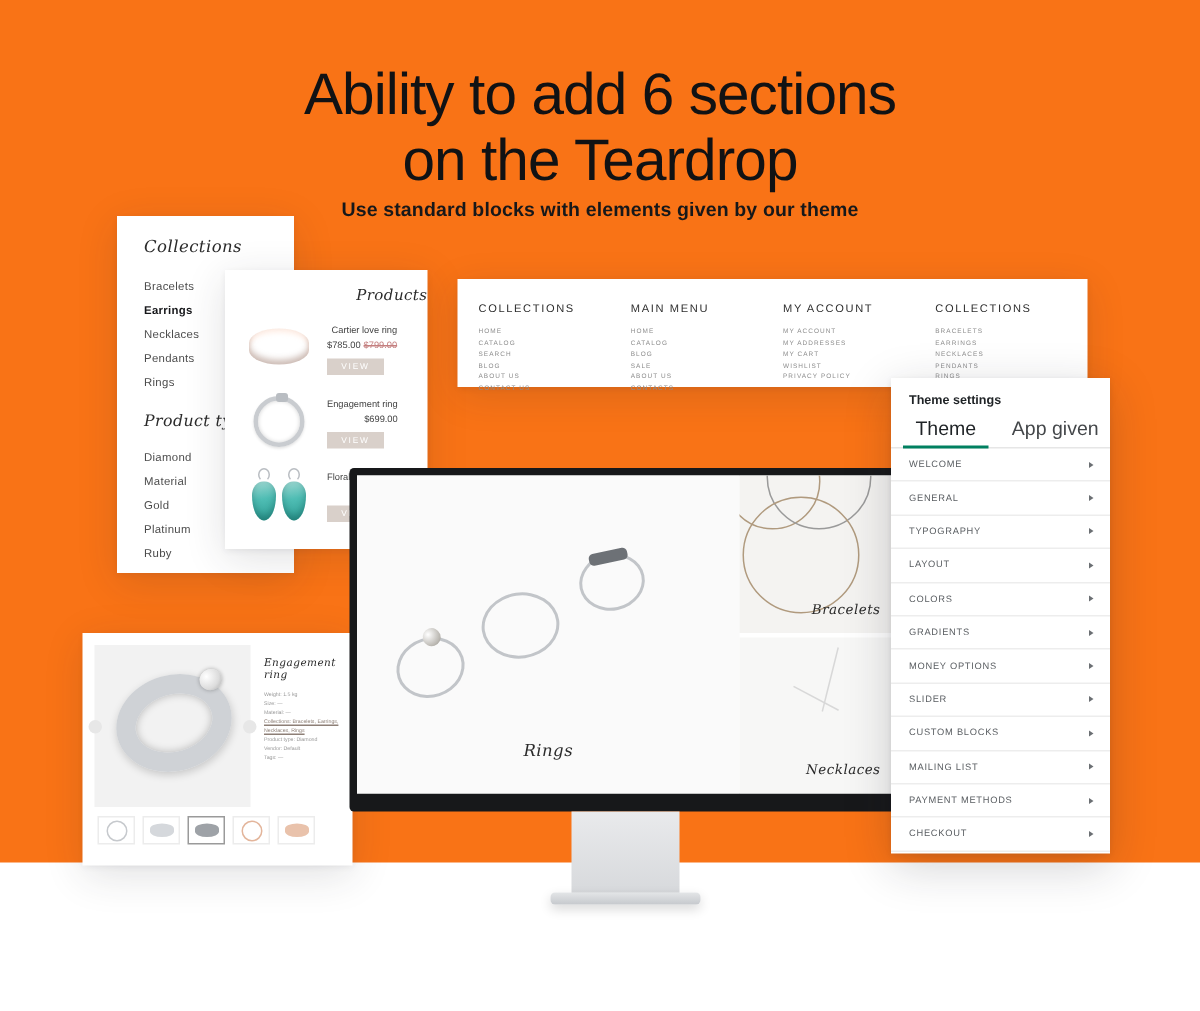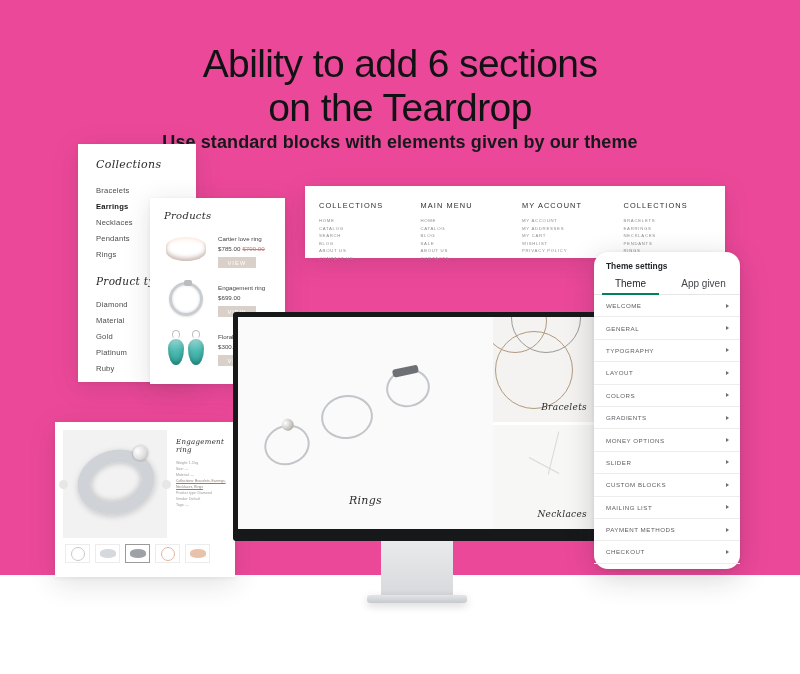--- a/index.html
+++ b/index.html
@@ -2,32 +2,32 @@
 <html><head>
 <meta charset="utf-8">
 <style>
   * { box-sizing: border-box; margin: 0; padding: 0; }
   html, body {
     width: 800px; height: 674px;
     background: #ffffff;
     font-family: "Liberation Sans", sans-serif;
     overflow: hidden;
   }
-  .stage { position: relative; width: 800px; height: 575px; background:#ec4899; }
+  .stage { position: relative; width: 800px; height: 575px; background:#f97316; }
 
   
   .headline {
     position: absolute; left: 0; top: 42px; width: 800px;
     text-align: center;
     font-size: 39px; line-height: 44px; font-weight: 400;
     letter-spacing: -0.6px; color: #111214;
   }
   .subhead {
     position: absolute; left: 0; top: 132px; width: 800px;
-    text-align: center; font-size: 18px; font-weight: 700;
+    text-align: center; font-size: 13px; font-weight: 700;
     color: #17181a; letter-spacing: 0.1px;
   }
 
   
   .card {
     position: absolute; background: #fff;
     box-shadow: 0 6px 26px rgba(40,40,50,0.14), 0 1px 4px rgba(40,40,50,0.07);
   }
   .script {
     font-family: "DejaVu Serif", serif;
@@ -40,21 +40,21 @@
   #collections-card .c-pad { padding: 14px 0 0 18px; }
   .c-title { font-size: 11px; margin-bottom: 11px; }
   .c-list { list-style: none; }
   .c-list li {
     font-size: 7.6px; color: #4c4c4c; padding: 3.6px 0; letter-spacing: .2px;
   }
   .c-list li.active { font-weight: 700; color: #16171a; }
   .c-title2 { font-size: 10.5px; margin: 12px 0 9px; }
 
   
-  #products-card { left: 150px; top: 198px; width: 135px; height: 186px; }
+  #products-card { left: 150px; top: 180px; width: 135px; height: 186px; text-align: right; }
   .p-title { font-size: 10px; margin: 12px 0 8px 14px; }
   .p-row { display: flex; gap: 8px; padding: 0 8px 7px 12px; }
   .p-thumb { width: 48px; height: 42px; flex: 0 0 48px; position: relative; }
   .p-info { padding-top: 5px; }
   .p-name { font-size: 6.2px; color: #434343; line-height: 9px; }
   .p-price { font-size: 6.2px; color: #434343; margin-top: 2px; }
   .p-old { text-decoration: line-through; color: #c47f7f; margin-left: 2px; }
   .p-view {
     margin-top: 5px; width: 38px; height: 11px; background: #d9d0ca;
     color: #fff; font-size: 5.6px; letter-spacing: 1.2px;
@@ -172,27 +172,27 @@
   }
   .d-th.active { border: 1px solid #9a9a9a; }
   .th-o { width:14px; height:14px; border-radius:50%; border:1.6px solid #c6c9cd; }
   .th-b { width:16px; height:9px; border-radius:50%/40%; background:#d5d8dc; }
   .th-og { border-color:#e3b59b; }
   .th-bg { background:#e9c2ab; }
 
   
   #theme-panel {
     left: 594px; top: 252px; width: 146px; height: 317px;
-    border-radius: 14px;
+    border-radius: 0;
     box-shadow: 0 8px 30px rgba(30,30,40,0.20), 0 1px 4px rgba(30,30,40,0.10);
   }
   .tp-title { font-size: 8.4px; color: #1f2326; font-weight: 700; padding: 9px 0 0 12px; }
   .tp-tabs { display: flex; padding: 7px 0 0 0; border-bottom: 1px solid #e6e6e6; }
   .tp-tab {
-    flex: 1; text-align: center; font-size: 10px; color: #44474a;
+    flex: 1; text-align: center; font-size: 13px; color: #44474a;
     padding-bottom: 5px; position: relative;
   }
   .tp-tab.active { color: #1f2326; }
   .tp-tab.active:after {
     content:""; position:absolute; left:8px; right:8px; bottom:-1px;
     height: 2.5px; background: #008060;
   }
   .tp-row {
     height: 22.4px; display: flex; align-items: center; justify-content: space-between;
     padding: 0 11px 0 12px; border-bottom: 1px solid #ededed;

